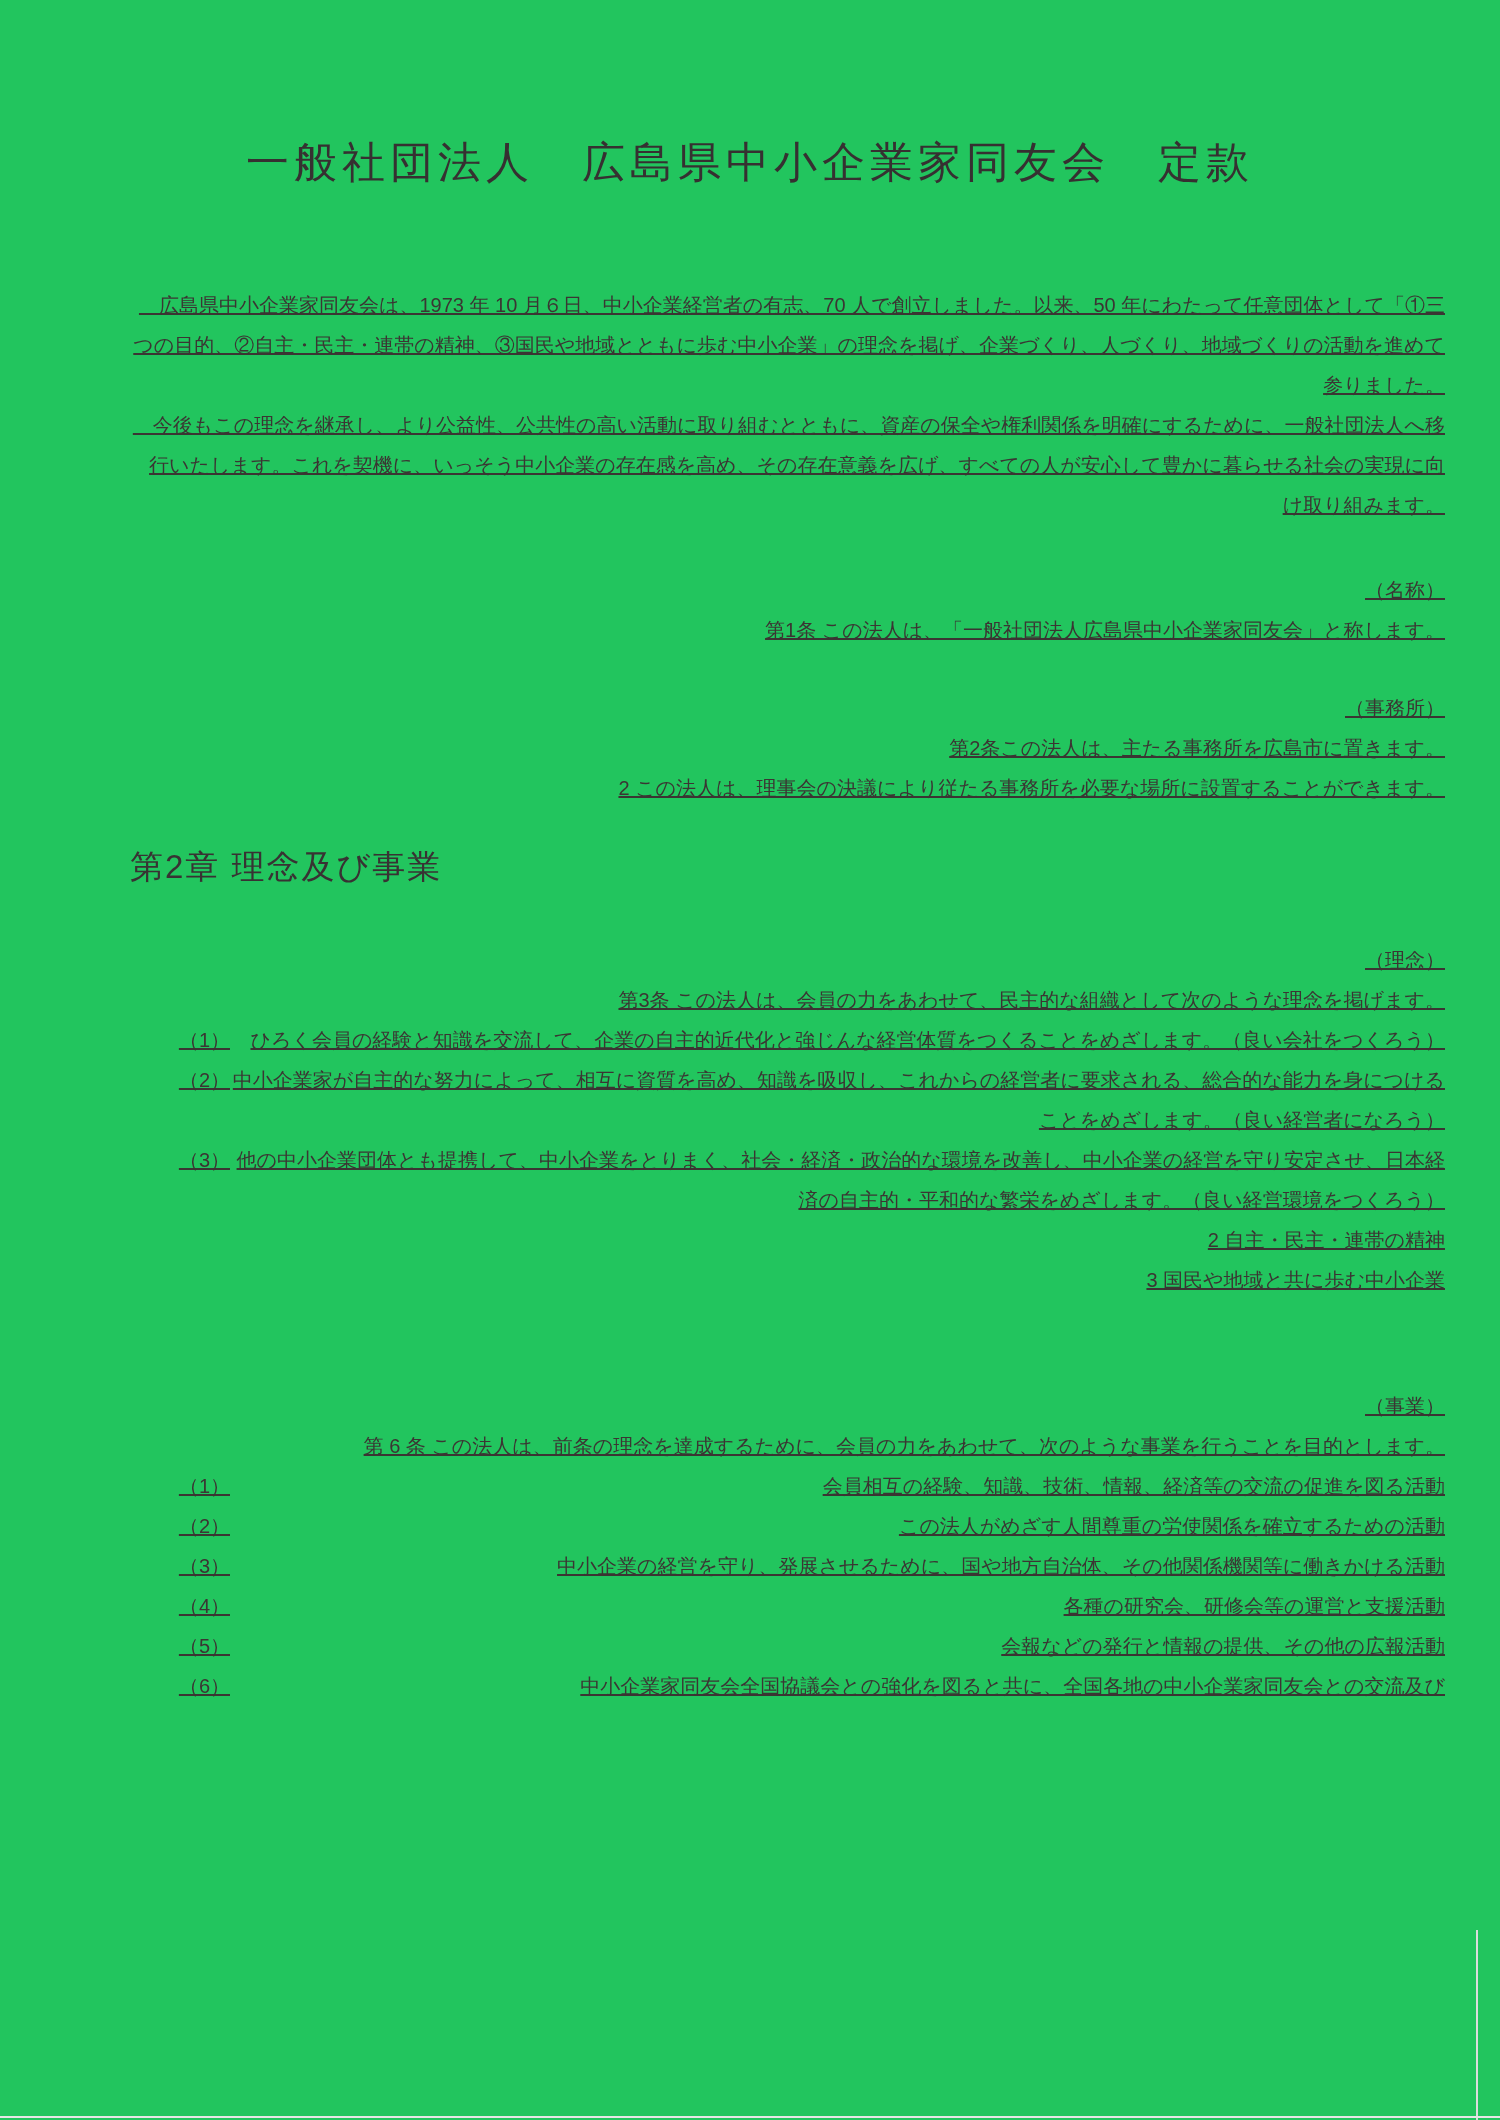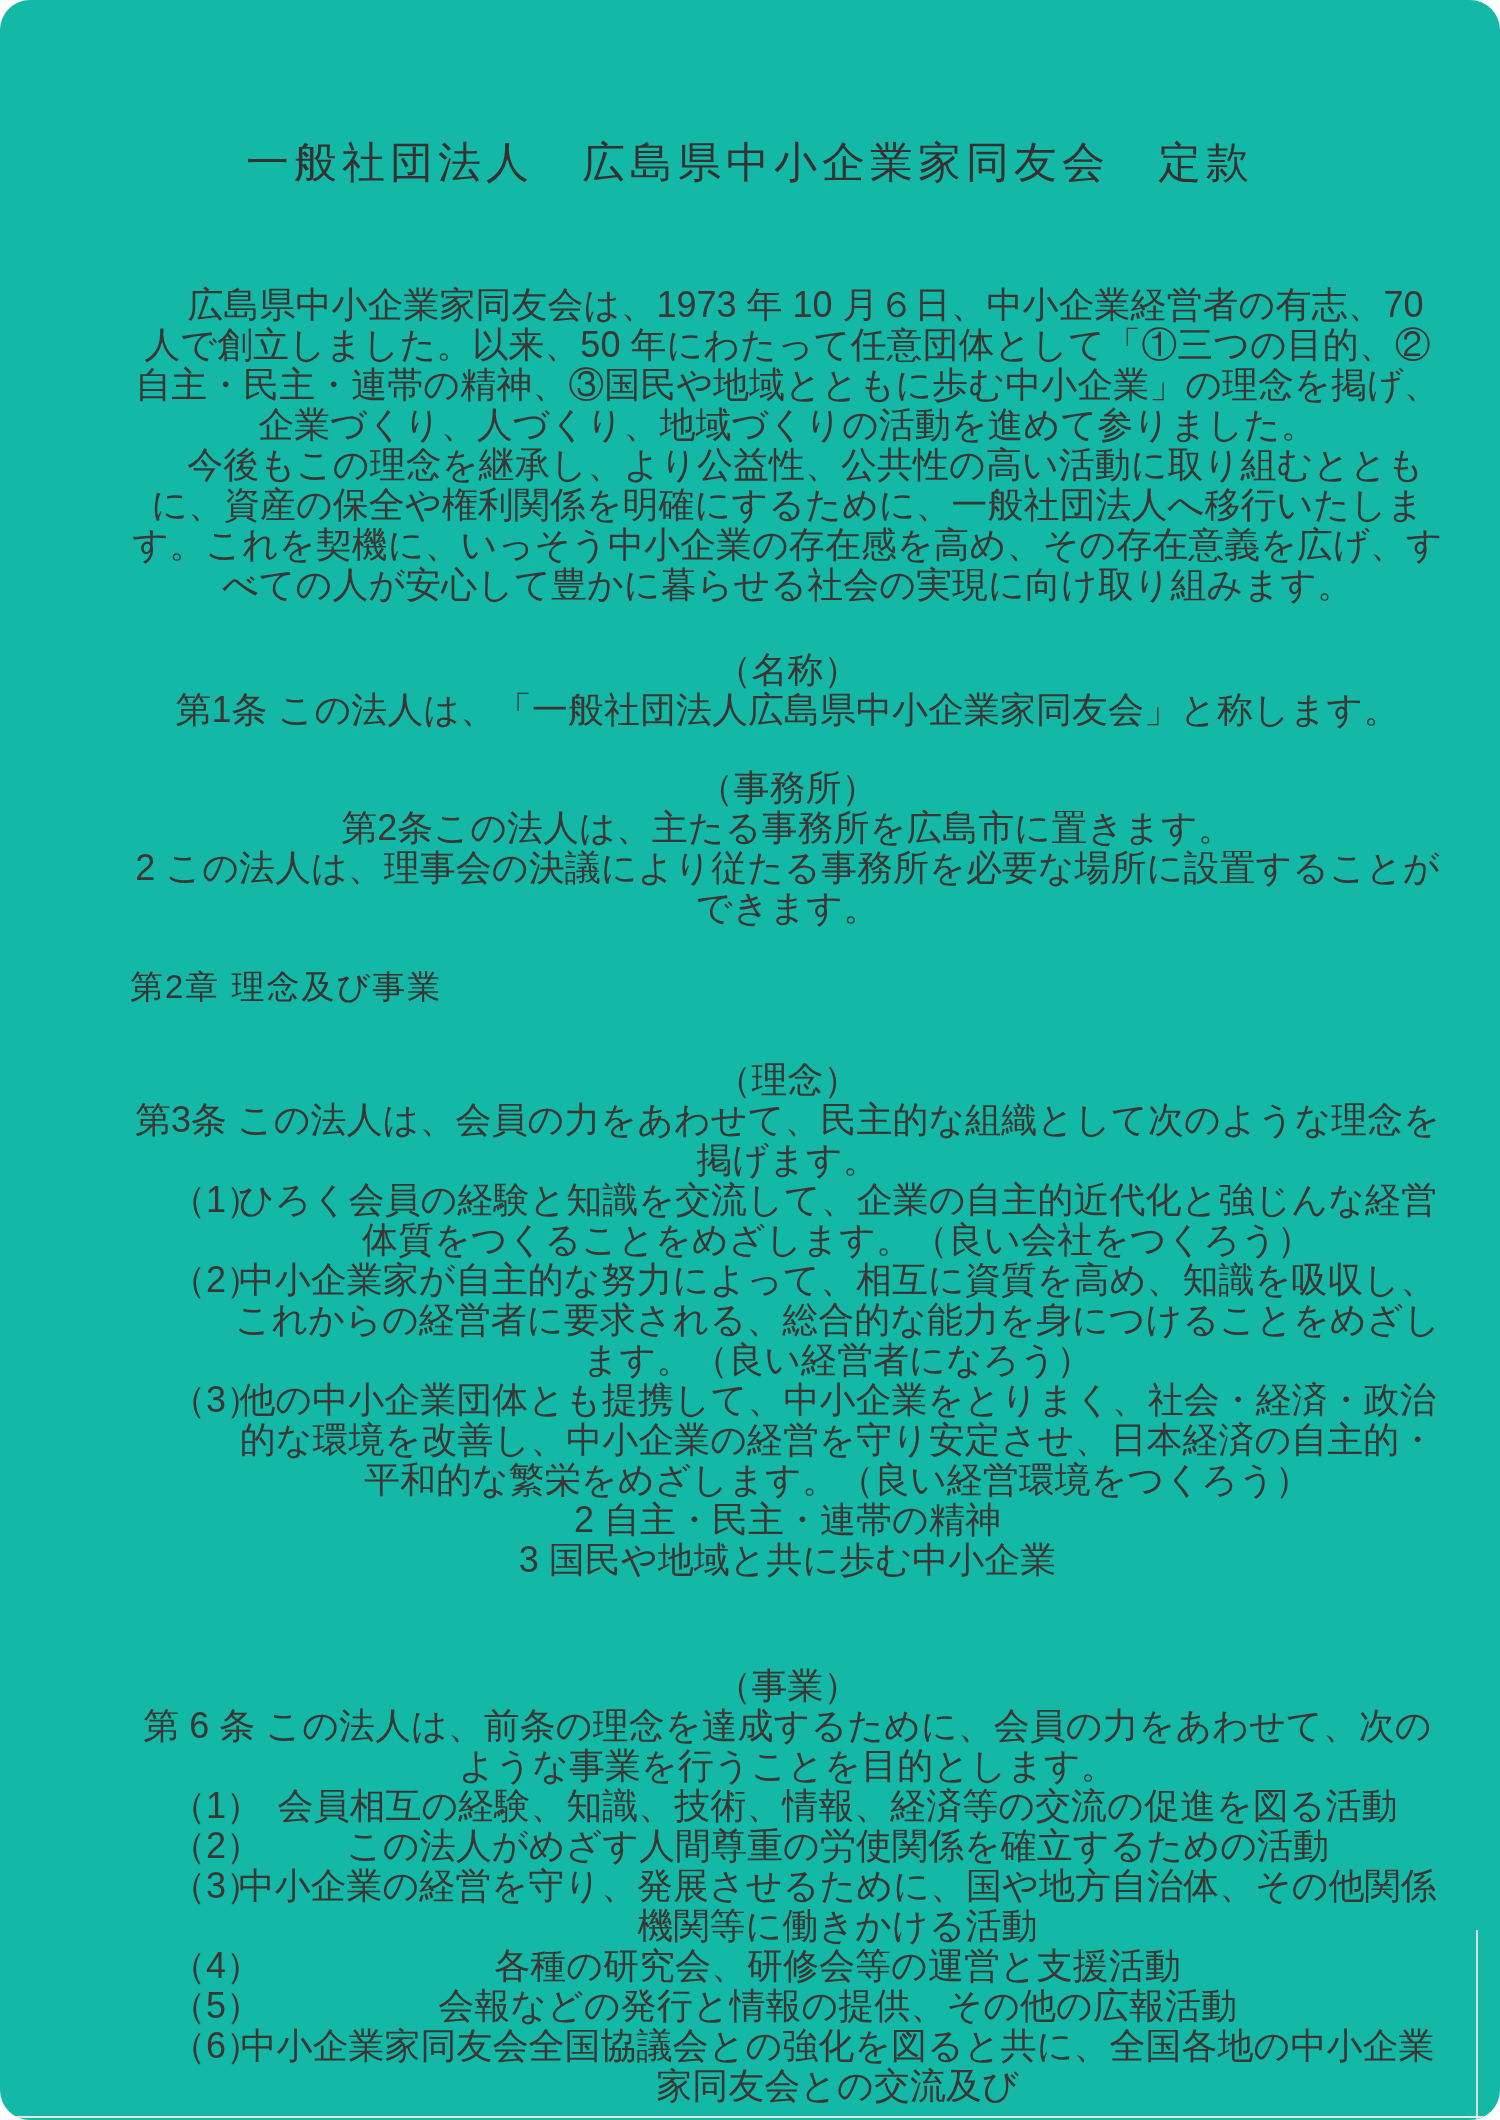--- a/index.html
+++ b/index.html
@@ -5,26 +5,25 @@
   html, body {
     margin: 0;
     padding: 0;
     background: #ffffff;
   }
   .page {
     position: relative;
     width: 1500px;
     height: 2120px;
     box-sizing: border-box;
-    background: #14b8a6;
+    background: #22c55e;
     color: #3b3533;
     font-family: "Liberation Sans", sans-serif;
     padding: 137px 55px 0 130px;
     overflow: hidden;
-    border-radius: 30px;
   }
   .edge-right {
     position: absolute;
     top: 1930px;
     right: 22px;
     width: 2px;
     height: 190px;
     background: #dcdcdc;
   }
   .edge-bottom {
@@ -39,24 +38,25 @@
     margin: 0 -55px 0 -130px; 
     font-size: 43px;
     font-weight: normal;
     line-height: 50px;
     letter-spacing: 5px;
     text-align: center;
     color: #363031;
     white-space: nowrap;
   }
   .body-text {
-    font-size: 36px;
+    font-size: 20px;
     line-height: 40px;
     letter-spacing: 0px;
-    text-align: center;
+    text-align: right;
+    text-decoration: underline;
   }
   p, h1, h2, div.item { margin: 0; }
   .p-intro-1 { margin-top: 98px; }
   .p-intro-2 { margin-top: 0; }
   .chapter-heading {
     font-size: 33px;
     font-weight: normal;
     line-height: 46px;
     letter-spacing: 2px;
     color: #383233;

